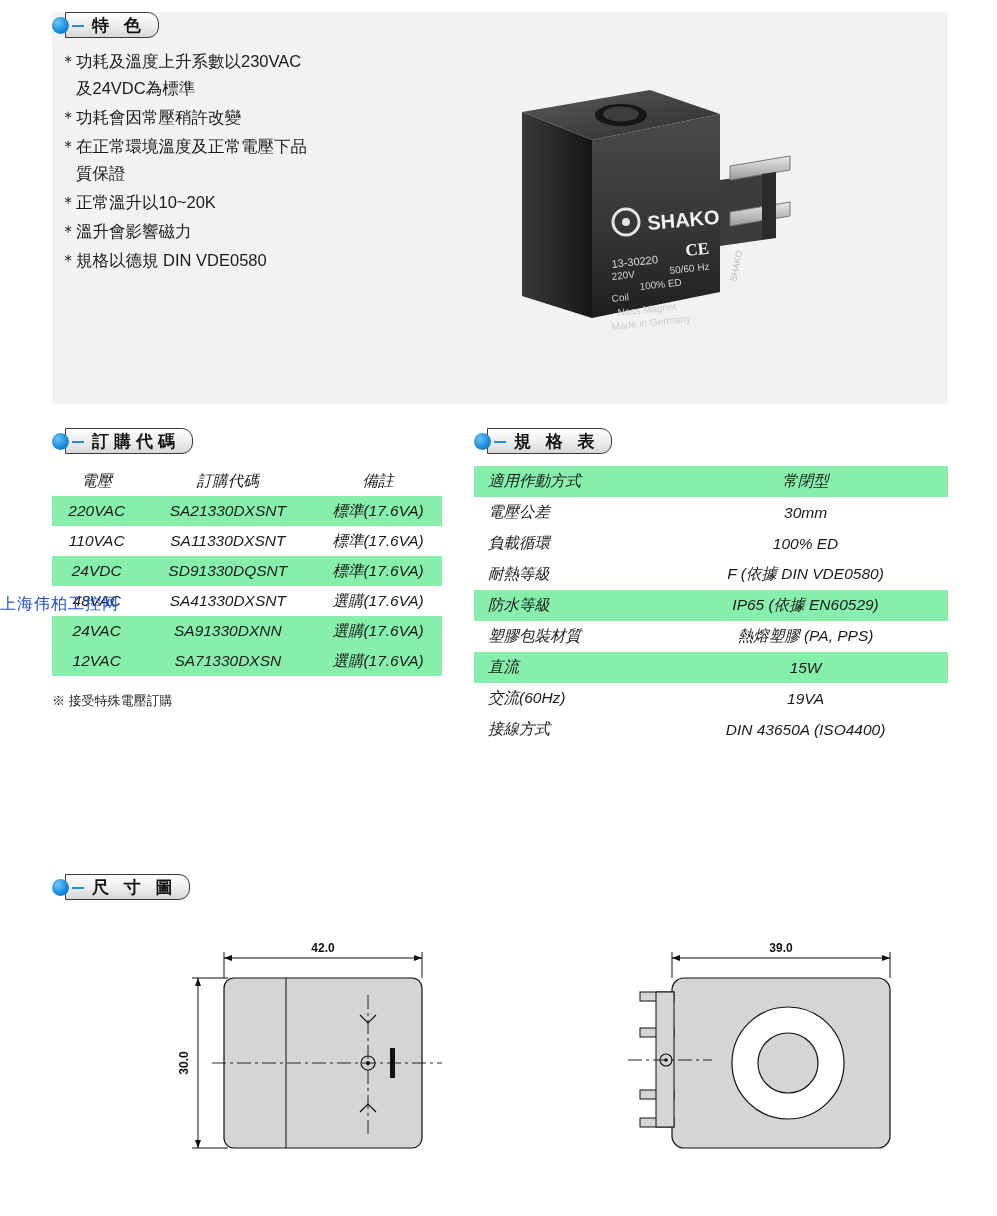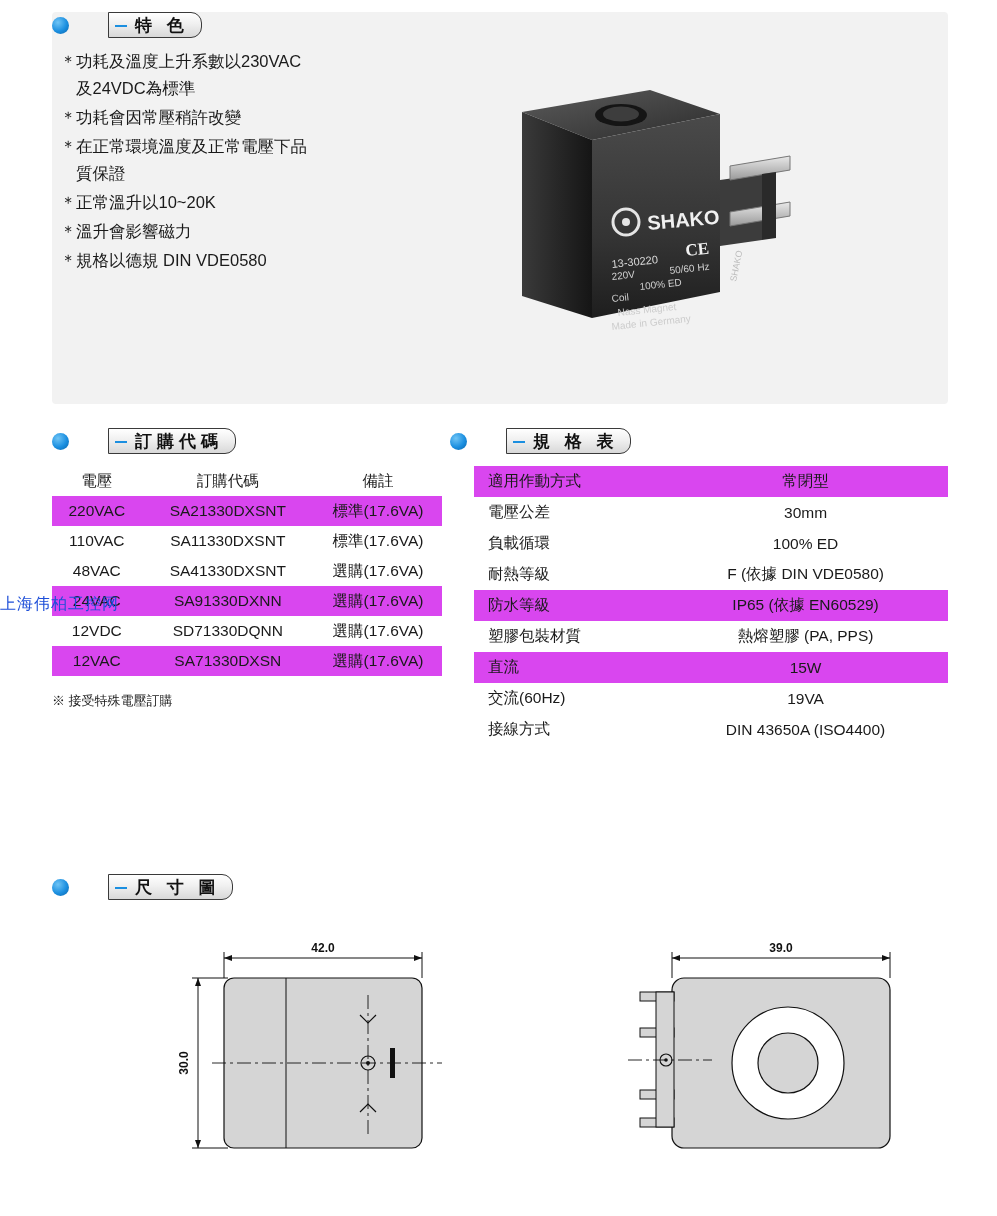--- a/index.html
+++ b/index.html
@@ -15,21 +15,20 @@
     color: #1a1a1a;
     overflow: hidden;
   }
 
   
   .ribbon {
     position: absolute;
     height: 26px;
     display: flex;
     align-items: center;
-    gap: 43px;
   }
   .ribbon .dot {
     width: 17px;
     height: 17px;
     border-radius: 50%;
     background: radial-gradient(circle at 35% 32%, #6fc4f5 0%, #1b8fe0 55%, #0a63a8 100%);
     flex: none;
     z-index: 3;
     margin-right: -4px;
   }
@@ -96,37 +95,38 @@
   .tbl {
     position: absolute;
     border-collapse: collapse;
     font-size: 15.5px;
   }
   .tbl td, .tbl th {
     padding: 3px 6px;
     text-align: center;
     font-weight: normal;
     white-space: nowrap;
-  }
-  .tbl tr.alt td { background: #d946ef; }
+    font-style: italic;
+  }
+  .tbl tr.alt td { background: #86efac; }
 
   #order-ribbon { left: 52px; top: 428px; }
   #order-table { left: 52px; top: 466px; width: 390px; }
   #order-table td, #order-table th { height: 24px; }
   #order-table .c0 { width: 86px; }
   #order-table .c1 { width: 178px; }
   #order-table .c2 { width: 126px; text-align: center; }
   #order-note {
     position: absolute;
     left: 52px;
     top: 692px;
     font-size: 13px;
   }
 
-  #spec-ribbon { left: 450px; top: 428px; }
+  #spec-ribbon { left: 474px; top: 428px; }
   #spec-table { left: 474px; top: 466px; width: 474px; }
   #spec-table td { height: 25px; }
   #spec-table .k { width: 182px; text-align: left; padding-left: 14px; }
   #spec-table .v { width: 292px; }
 
   
   #dim-ribbon { left: 52px; top: 874px; }
   #dim-area {
     position: absolute;
     left: 52px;
@@ -254,33 +254,33 @@
       <tr class="alt">
         <td class="c0">220VAC</td>
         <td class="c1">SA21330DXSNT</td>
         <td class="c2">標準(17.6VA)</td>
       </tr>
       <tr>
         <td class="c0">110VAC</td>
         <td class="c1">SA11330DXSNT</td>
         <td class="c2">標準(17.6VA)</td>
       </tr>
+      <tr class="alt">
+        <td class="c0">24VDC</td>
+        <td class="c1">SD91330DQSNT</td>
+        <td class="c2">標準(17.6VA)</td>
+      </tr>
       <tr>
         <td class="c0">48VAC</td>
         <td class="c1">SA41330DXSNT</td>
         <td class="c2">選購(17.6VA)</td>
       </tr>
       <tr class="alt">
         <td class="c0">24VAC</td>
         <td class="c1">SA91330DXNN</td>
-        <td class="c2">選購(17.6VA)</td>
-      </tr>
-      <tr>
-        <td class="c0">12VDC</td>
-        <td class="c1">SD71330DQNN</td>
         <td class="c2">選購(17.6VA)</td>
       </tr>
       <tr class="alt">
         <td class="c0">12VAC</td>
         <td class="c1">SA71330DXSN</td>
         <td class="c2">選購(17.6VA)</td>
       </tr>
     </tbody>
 </table>
 <div id="order-note">※ 接受特殊電壓訂購</div>

